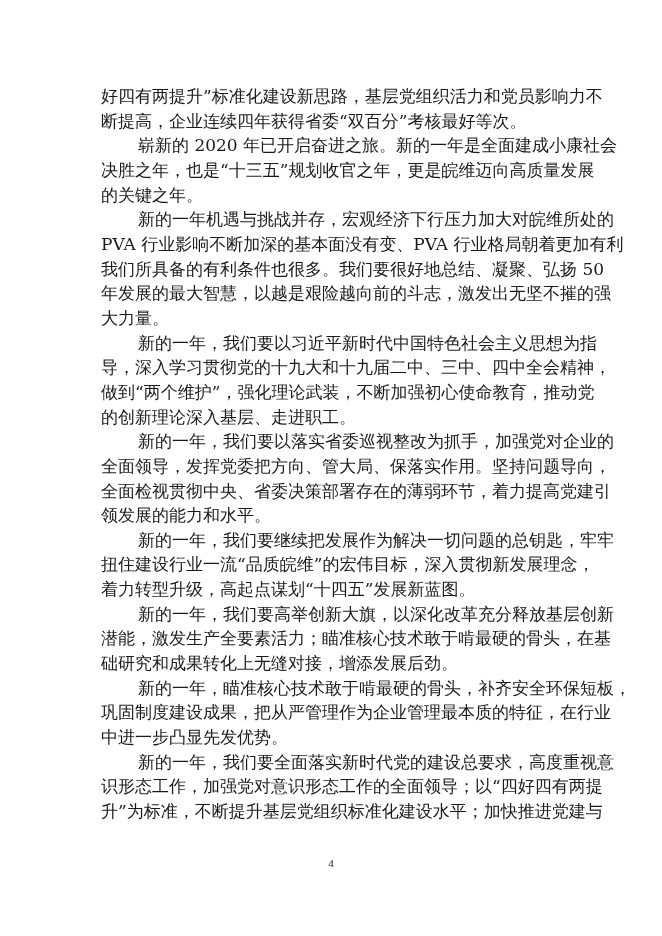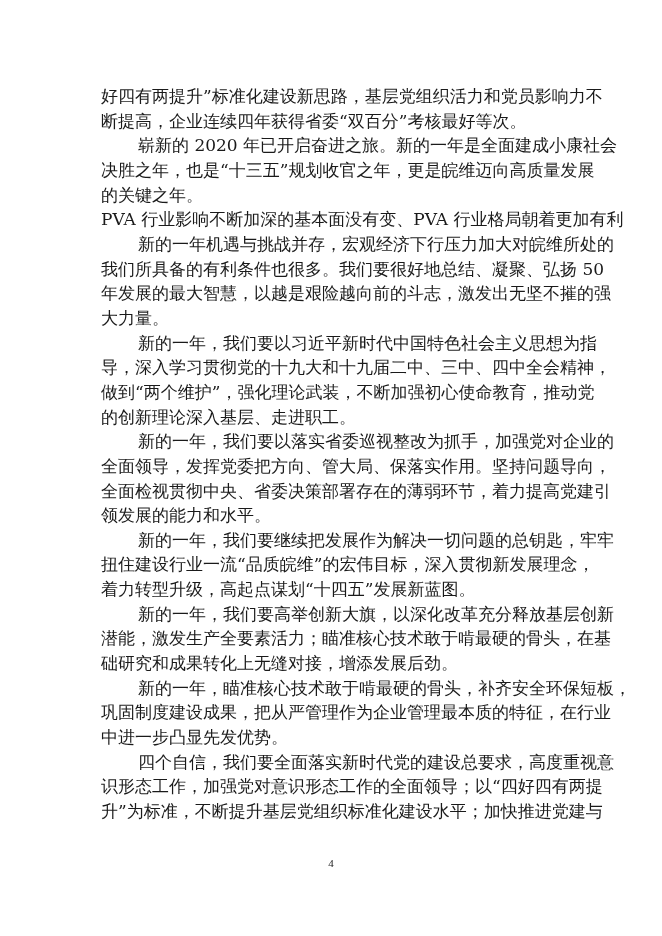--- a/index.html
+++ b/index.html
@@ -32,22 +32,22 @@
       <span class="line last">断提高，企业连续四年获得省委“双百分”考核最好等次。</span>
     </div>
 
     <div>
       <span class="line indent">崭新的 2020 年已开启奋进之旅。新的一年是全面建成小康社会</span>
       <span class="line">决胜之年，也是“十三五”规划收官之年，更是皖维迈向高质量发展</span>
       <span class="line last">的关键之年。</span>
     </div>
 
     <div>
+      <span class="line indent">新的一年机遇与挑战并存，宏观经济下行压力加大对皖维所处的</span>
       <span class="line">PVA 行业影响不断加深的基本面没有变、PVA 行业格局朝着更加有利</span>
-      <span class="line indent">新的一年机遇与挑战并存，宏观经济下行压力加大对皖维所处的</span>
       <span class="line">我们所具备的有利条件也很多。我们要很好地总结、凝聚、弘扬 50</span>
       <span class="line">年发展的最大智慧，以越是艰险越向前的斗志，激发出无坚不摧的强</span>
       <span class="line last">大力量。</span>
     </div>
 
     <div>
       <span class="line indent">新的一年，我们要以习近平新时代中国特色社会主义思想为指</span>
       <span class="line">导，深入学习贯彻党的十九大和十九届二中、三中、四中全会精神，</span>
       <span class="line">做到“两个维护”，强化理论武装，不断加强初心使命教育，推动党</span>
       <span class="line last">的创新理论深入基层、走进职工。</span>
@@ -72,19 +72,19 @@
       <span class="line last">础研究和成果转化上无缝对接，增添发展后劲。</span>
     </div>
 
     <div>
       <span class="line indent">新的一年，瞄准核心技术敢于啃最硬的骨头，补齐安全环保短板，</span>
       <span class="line">巩固制度建设成果，把从严管理作为企业管理最本质的特征，在行业</span>
       <span class="line last">中进一步凸显先发优势。</span>
     </div>
 
     <div>
-      <span class="line indent">四个自信，我们要全面落实新时代党的建设总要求，高度重视意</span>
+      <span class="line indent">新的一年，我们要全面落实新时代党的建设总要求，高度重视意</span>
       <span class="line">识形态工作，加强党对意识形态工作的全面领导；以“四好四有两提</span>
       <span class="line">升”为标准，不断提升基层党组织标准化建设水平；加快推进党建与</span>
     </div>
   </div>
   <div class="page-number">4</div>
 </div>
 
 </body></html>

